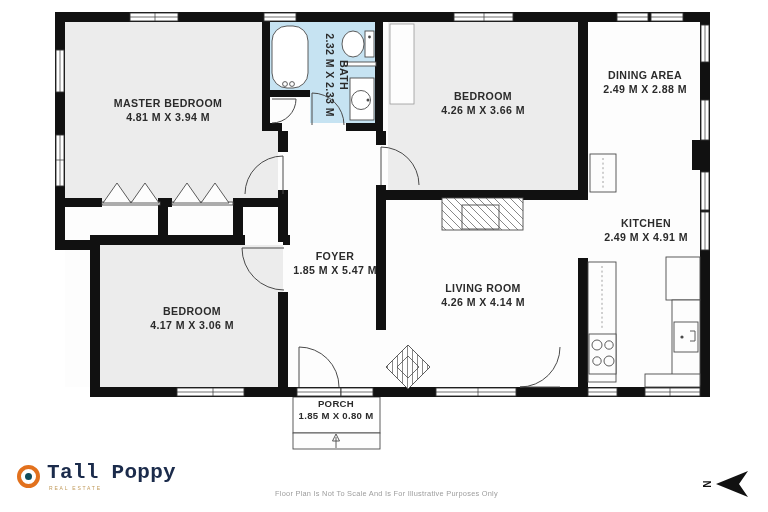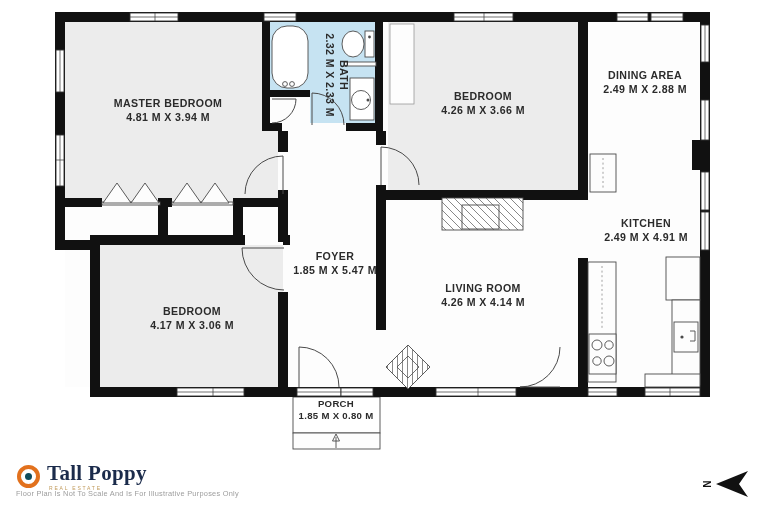--- a/index.html
+++ b/index.html
@@ -13,24 +13,24 @@
   .win{fill:#ffffff;stroke:#333;stroke-width:0.9;}
   .winline{stroke:#333;stroke-width:0.7;}
   .door{stroke:#4a4a4a;stroke-width:1;fill:none;}
   text.room{font-size:10.6px;font-weight:600;fill:#2b2b2b;letter-spacing:0.4px;text-anchor:middle;}
   text.small{font-size:9.6px;font-weight:600;fill:#2b2b2b;letter-spacing:0.3px;text-anchor:middle;}
   #logo{position:absolute;left:17px;top:461px;display:flex;align-items:flex-start;}
   #logo .ring{width:15px;height:15px;border-radius:50%;border:4.5px solid #e2711d;margin-top:4px;
               display:flex;align-items:center;justify-content:center;background:#fff;}
   #logo .dot{width:7px;height:7px;border-radius:50%;background:#0f4c5c;}
   #logo .words{margin-left:7px;position:relative;}
-  #logo .brand{font-family:Liberation Serif, serif;font-weight:bold;
+  #logo .brand{font-family:Liberation Mono, monospace;font-weight:bold;
                font-size:21px;color:#1b2b4b;line-height:24px;letter-spacing:0.3px;}
   #logo .tag{position:absolute;left:2px;top:24px;font-size:5px;letter-spacing:1.8px;color:#c19a5b;}
-  #disclaimer{position:absolute;left:16px;right:0;top:489px;
+  #disclaimer{position:absolute;left:5px;right:0;top:489px;text-align:center;
               font-size:7.4px;color:#9d9d9d;letter-spacing:0.25px;}
   #compass{position:absolute;left:690px;top:462px;}
 </style>
 </head>
 <body>
 
 <div id="stage">
 <svg width="768" height="512" viewBox="0 0 768 512">
   <defs>
     <pattern id="hatchD" width="8" height="8" patternUnits="userSpaceOnUse">

